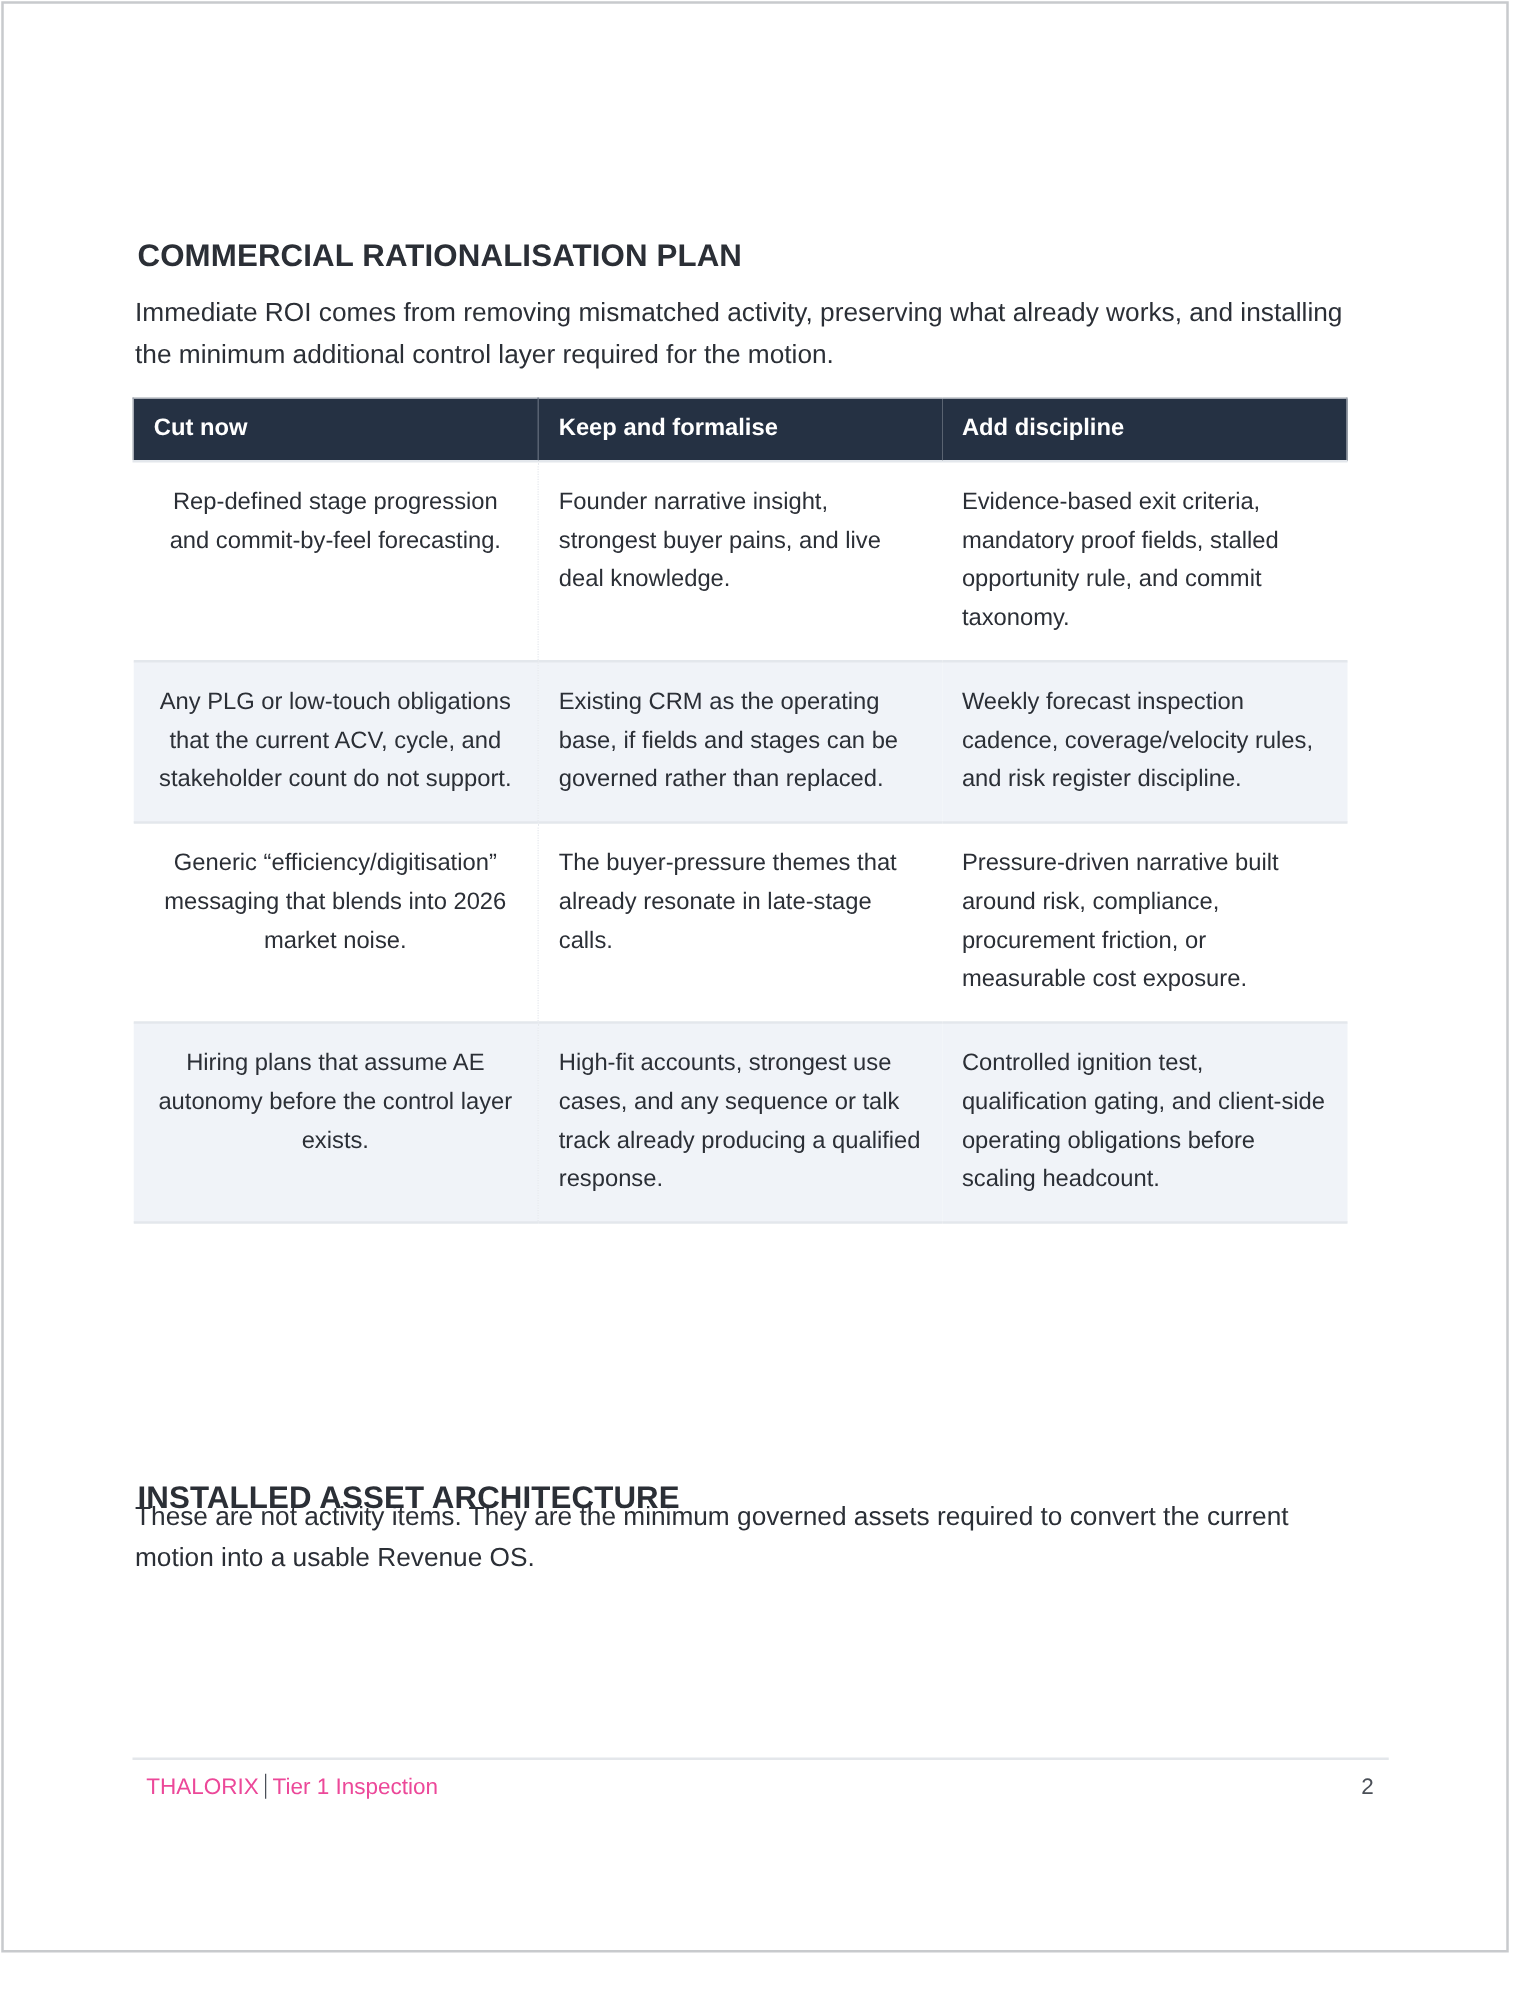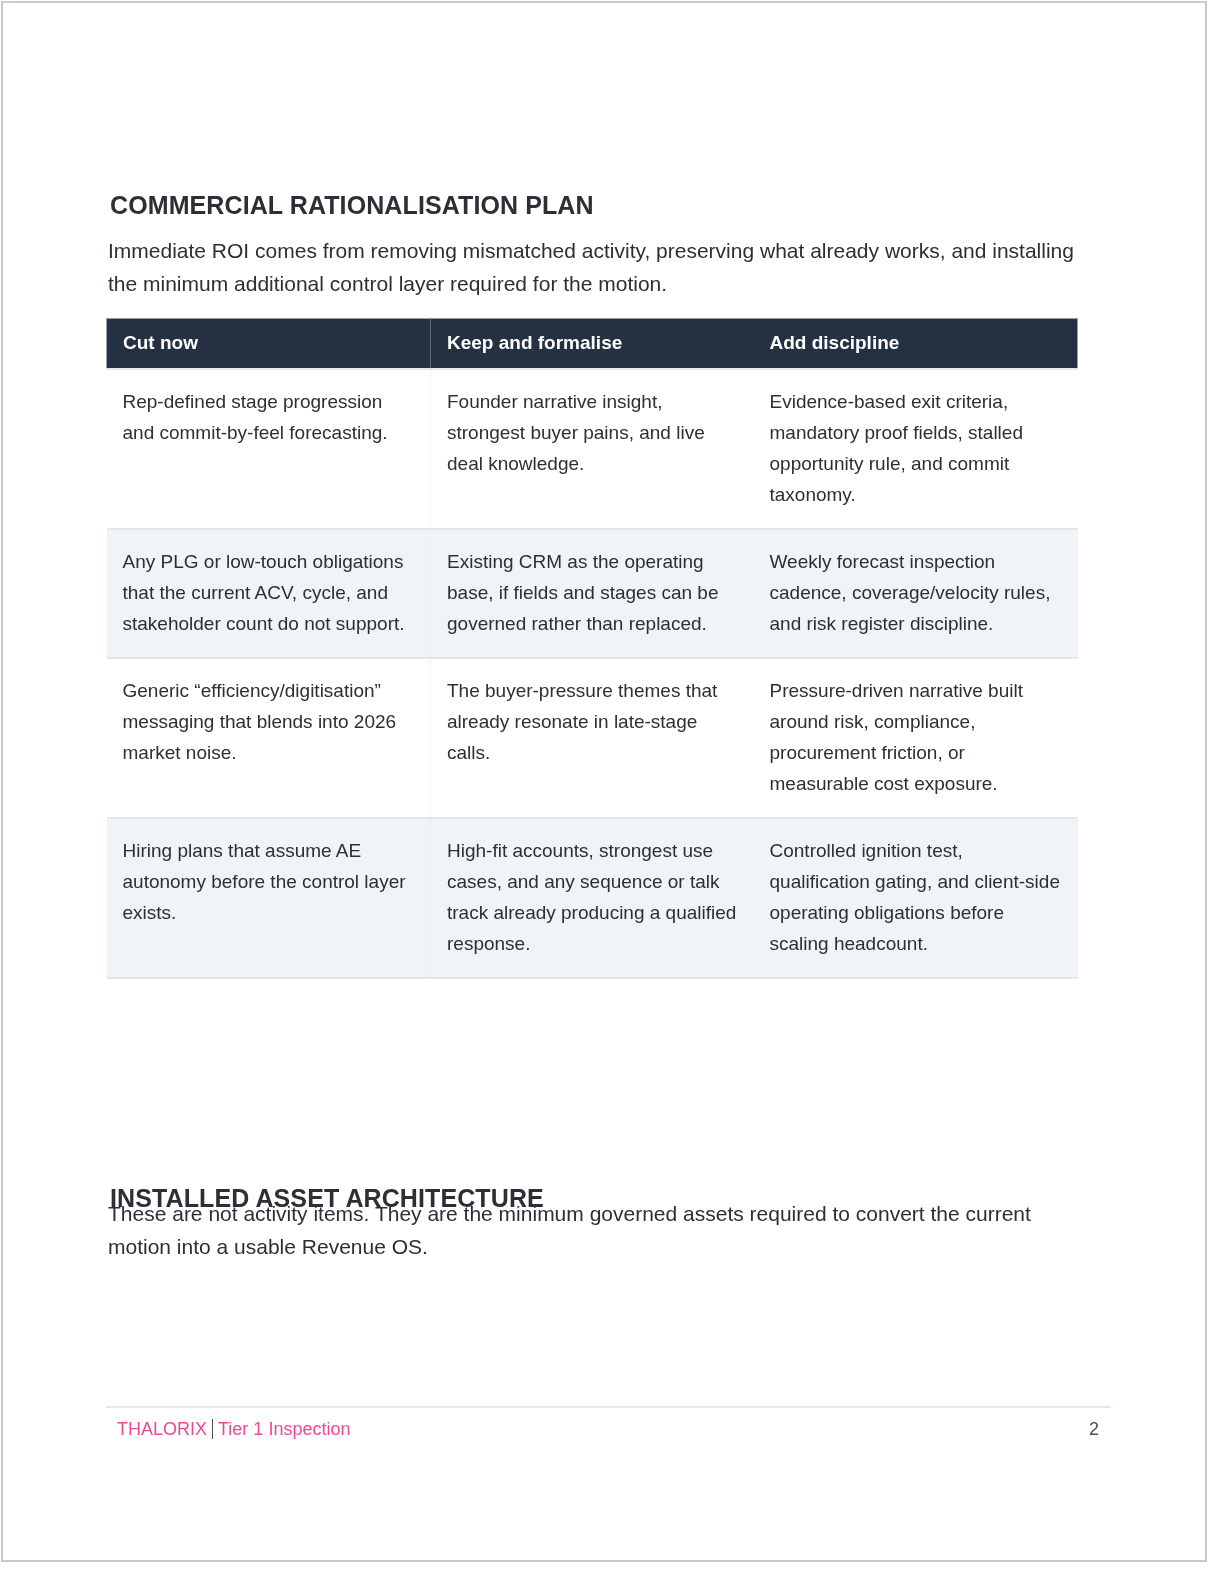--- a/index.html
+++ b/index.html
@@ -78,21 +78,21 @@
     .plan-table tbody td {
       vertical-align: top;
       padding: 16px 16px 18px 16px;
       line-height: 31px;
       color: #2b2f36;
       border-top: 2px solid #e3e7ec;
     }
     .plan-table tbody tr.odd td { background: #ffffff; }
     .plan-table tbody tr.even td { background: #f0f3f8; }
     .plan-table tbody tr:last-child td { border-bottom: 2px solid #e3e7ec; }
-    .plan-table tbody td.sep { border-right: 1px dotted #e6e9ee; }
+    .plan-table tbody td.sep { border-right: 1px dotted #e6e9ee; text-align: center; }
 
     .footer-rule {
       position: absolute;
       left: 103px;
       top: 1403px;
       width: 1005px;
       height: 2px;
       background: #e4e7eb;
     }
     .footer-left {

